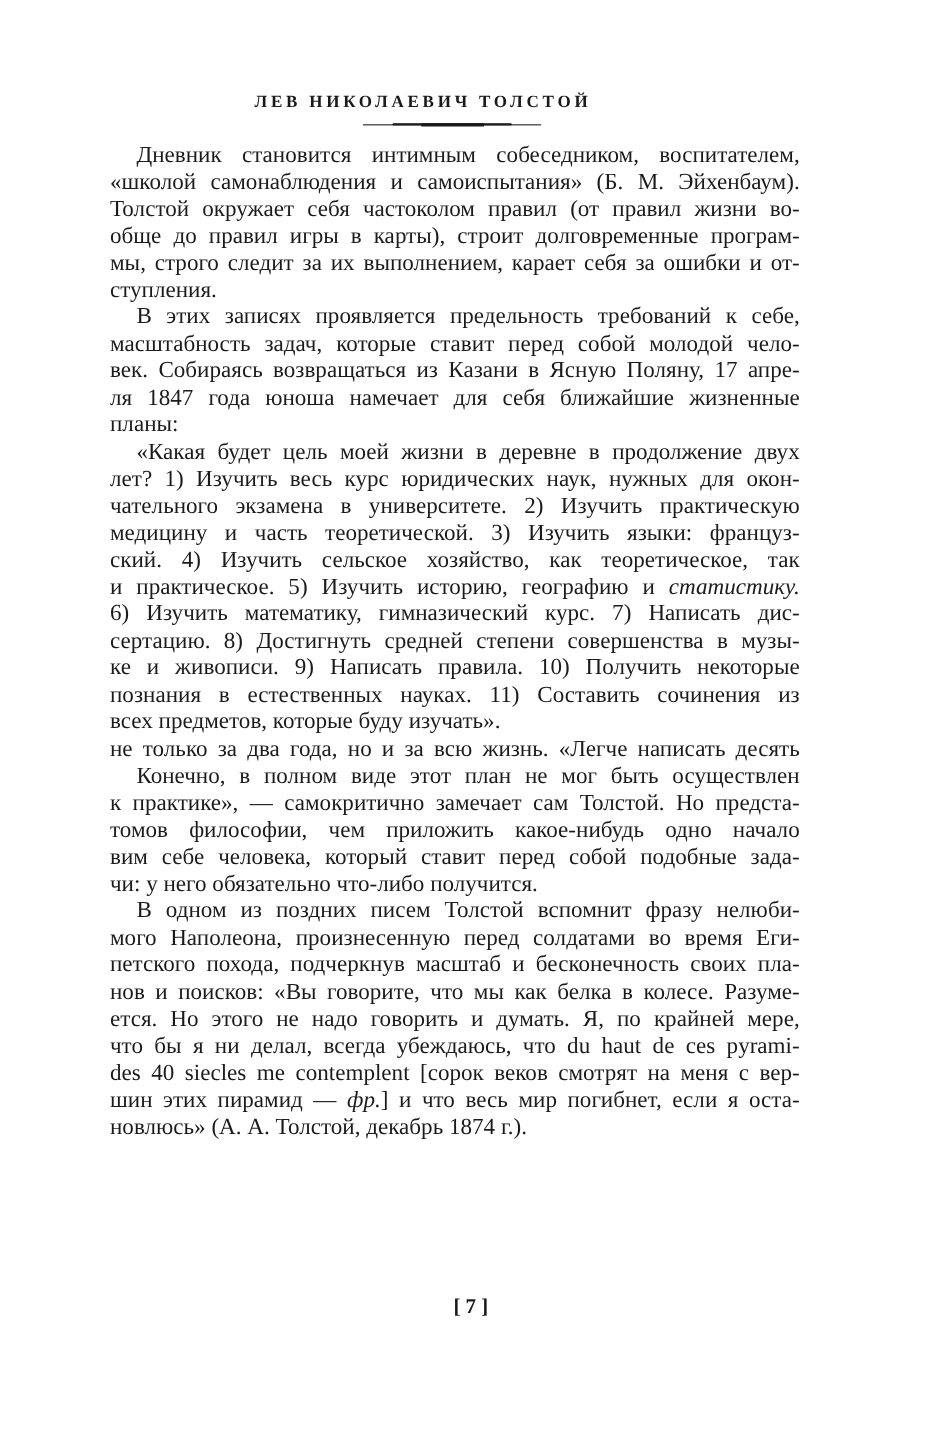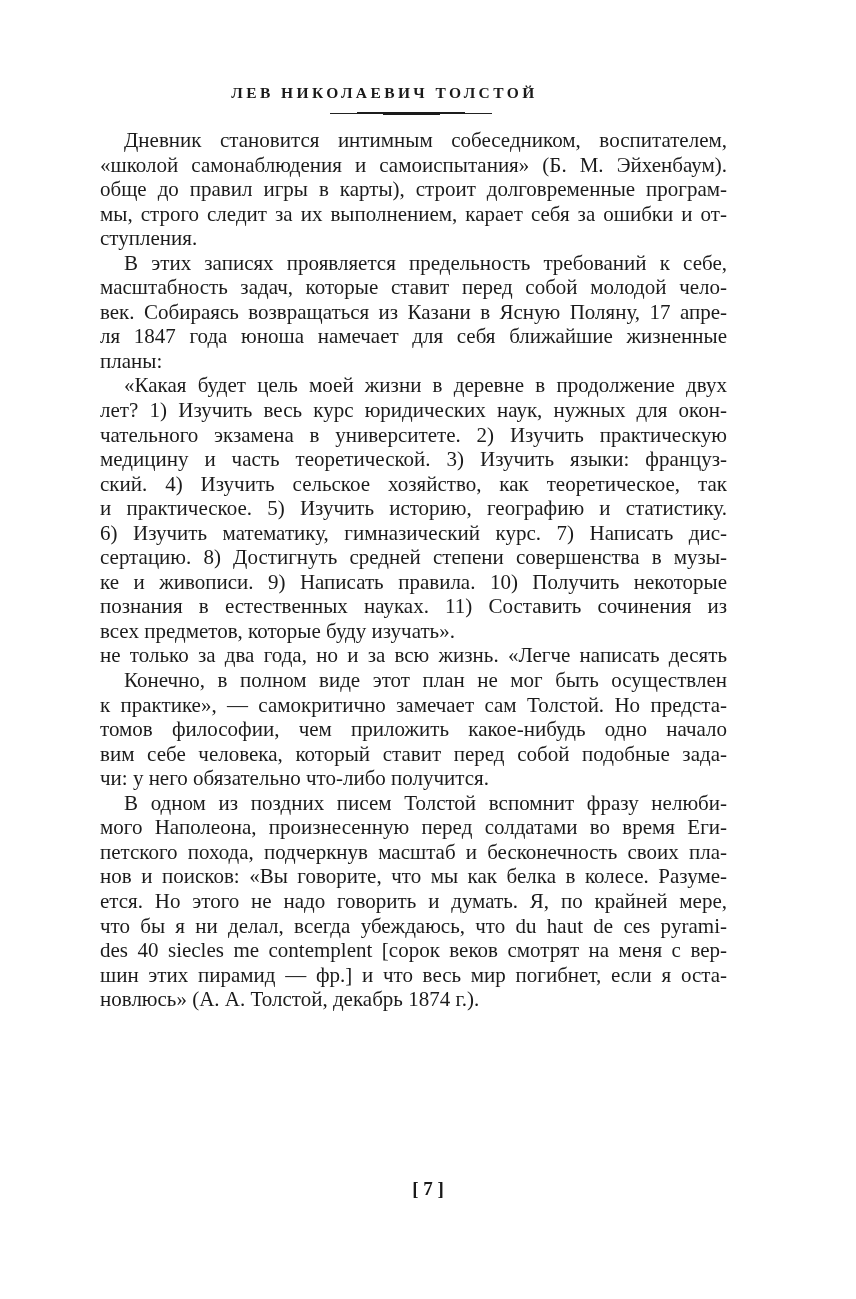--- a/index.html
+++ b/index.html
@@ -72,20 +72,21 @@
       text-align-last: justify;
       height: 24.55px;
     }
     .line.indent {
       padding-left: 24px;
     }
     .line.last {
       text-align-last: left;
     }
     .it {
+      font-style: italic;
     }
     .page-number {
       position: absolute;
       top: 1178px;
       left: 0;
       width: 856px;
       text-align: center;
       font-size: 19px;
       font-weight: bold;
       color: #1a1a1a;
@@ -99,20 +100,21 @@
   <div class="r1"></div>
   <div class="r2"></div>
   <div class="r3"></div>
 </div>
 
 <div class="body-text">
 
   <div>
     <span class="line indent">Дневник становится интимным собеседником, воспитателем,</span>
     <span class="line">«школой самонаблюдения и самоиспытания» (Б. М. Эйхенбаум).</span>
+    <span class="line">Толстой окружает себя частоколом правил (от правил жизни во-</span>
     <span class="line">обще до правил игры в карты), строит долговременные програм-</span>
     <span class="line">мы, строго следит за их выполнением, карает себя за ошибки и от-</span>
     <span class="line last">ступления.</span>
   </div>
 
   <div>
     <span class="line indent">В этих записях проявляется предельность требований к себе,</span>
     <span class="line">масштабность задач, которые ставит перед собой молодой чело-</span>
     <span class="line">век. Собираясь возвращаться из Казани в Ясную Поляну, 17 апре-</span>
     <span class="line">ля 1847 года юноша намечает для себя ближайшие жизненные</span>

